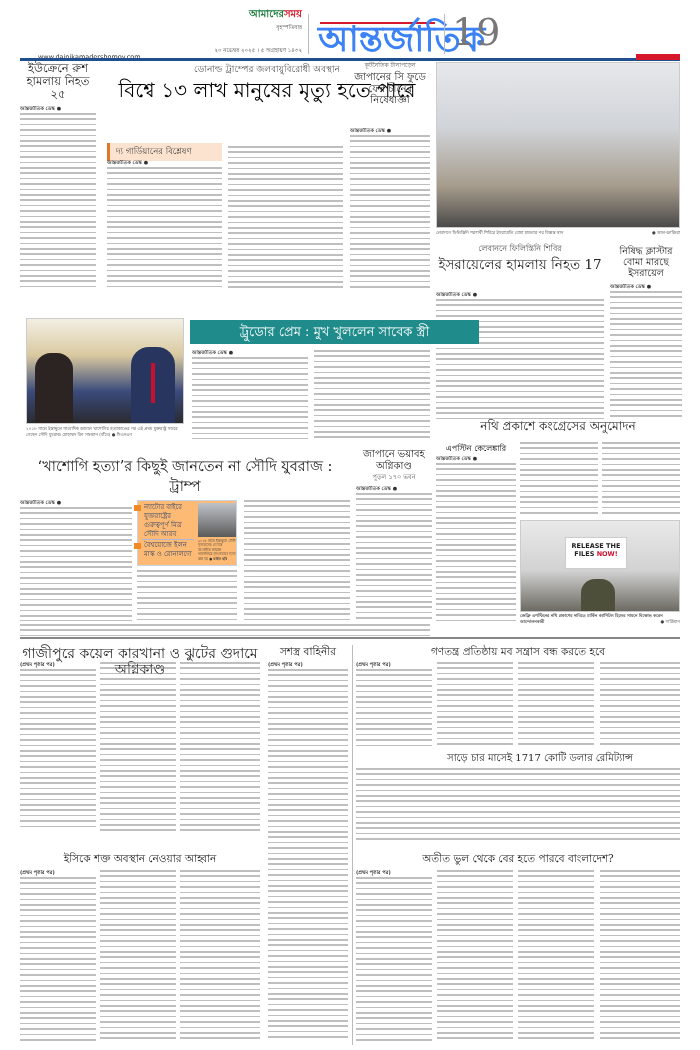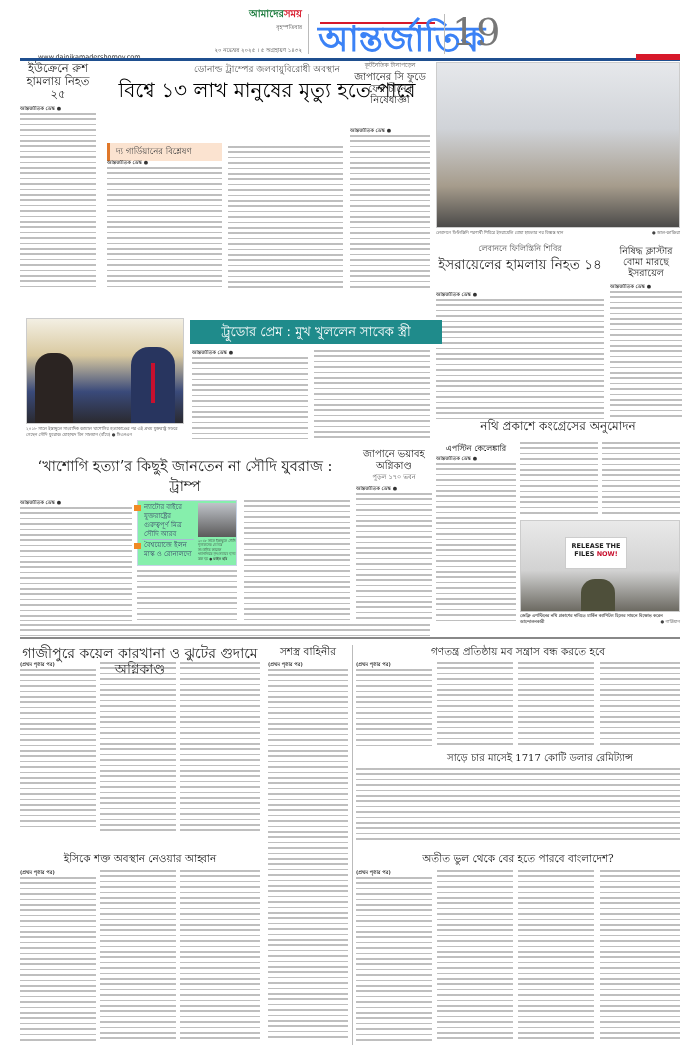--- a/index.html
+++ b/index.html
@@ -26,21 +26,21 @@
   .rule-blue { left: 20px; top: 58px; width: 660px; height: 2.5px; background: #1f4f8f; }
   .rule-red { left: 636px; top: 54px; width: 44px; height: 6px; background: #d7182a; }
   
   .photo { background: linear-gradient(160deg,#cfd4da 0%,#9aa0a8 40%,#6f737a 70%,#b7b1a6 100%); border: 1px solid #ccc; overflow: hidden; }
   .photo2 { background: linear-gradient(180deg,#f3efe3 0%,#d9c9a0 35%,#3a4a7a 70%,#2a2a30 100%); }
   .photo3 { background: linear-gradient(180deg,#e6e8eb 0%,#d0d3d8 40%,#a69c8c 75%,#4b4a49 100%); }
   .caption { font-size: 4.2px; color: #444; line-height: 5.5px; }
   .hr { height: 1px; background: #999; }
   .teal-bar { background: #1f8b8b; color: #fff; }
   .boxed-label { background: #fbe3d0; border-left: 3px solid #e0782a; font-family:"DejaVu Serif",serif; font-size: 8.5px; color:#444; padding: 2px 6px; }
-  .bluebox { background: #86efac; border: 1px solid #c7d3e6; }
+  .bluebox { background: #fdba74; border: 1px solid #c7d3e6; }
   .orange-tab { width: 7px; height: 6px; background: #f08a24; }
   .vline { width: 1px; background: #bbb; }
 </style>
 </head>
 <body>
 
 <div class="abs url">www.dainikamadershomoy.com</div>
 <div class="abs logo"><span class="a">আমাদের</span><span class="b">সময়</span></div>
 <div class="abs day">বৃহস্পতিবার</div>
 <div class="abs date">২০ নভেম্বর ২০২৫ । ৫ অগ্রহায়ণ ১৪৩২</div>
@@ -74,40 +74,40 @@
 <div class="abs txt" style="left:350px;top:128px;width:80px;height:164px;">
   <span class="byline">আন্তর্জাতিক ডেস্ক ●</span>
   <span class="filler" style="height:156px"></span>
 </div>
 
 <div class="abs photo photo3" style="left:436px;top:62px;width:244px;height:166px;"></div>
 <div class="abs caption" style="left:436px;top:230px;width:190px;">লেবাননে ফিলিস্তিনি শরণার্থী শিবিরে ইসরায়েলি বোমা হামলার পর বিধ্বস্ত স্থান</div>
 <div class="abs caption" style="left:640px;top:230px;width:40px;text-align:right;">● আল-জাজিরা</div>
 
 <div class="abs head" style="left:436px;top:244px;width:168px;font-size:8px;color:#555;">লেবাননে ফিলিস্তিনি শিবির</div>
-<div class="abs head" style="left:436px;top:256px;width:168px;font-size:13.5px;line-height:17px;">ইসরায়েলের হামলায় নিহত ১৪</div>
+<div class="abs head" style="left:436px;top:256px;width:168px;font-size:13.5px;line-height:17px;">ইসরায়েলের হামলায় নিহত 17</div>
 <div class="abs txt" style="left:436px;top:292px;width:168px;height:128px;">
   <span class="byline">আন্তর্জাতিক ডেস্ক ●</span>
   <span class="filler" style="height:120px"></span>
 </div>
 
 <div class="abs head" style="left:610px;top:246px;width:72px;font-size:9.5px;">নিষিদ্ধ ক্লাস্টার বোমা মারছে ইসরায়েল</div>
 <div class="abs txt" style="left:610px;top:284px;width:72px;height:136px;">
   <span class="byline">আন্তর্জাতিক ডেস্ক ●</span>
   <span class="filler" style="height:128px"></span>
 </div>
 
 <div class="abs photo photo2" style="left:26px;top:318px;width:158px;height:106px;">
   <div style="position:absolute;left:8px;top:34px;width:38px;height:72px;background:#2b2422;border-radius:16px 16px 0 0;"></div>
   <div style="position:absolute;left:104px;top:28px;width:44px;height:78px;background:#28355f;border-radius:18px 18px 0 0;"></div>
   <div style="position:absolute;left:124px;top:44px;width:4px;height:40px;background:#c8102e;"></div>
 </div>
 <div class="abs caption" style="left:26px;top:426px;width:158px;"><span>২০১৮ সালে ইস্তাম্বুলে সাংবাদিক জামাল খাশোগির হত্যাকাণ্ডের পর এই প্রথম যুক্তরাষ্ট্র সফরে গেছেন সৌদি যুবরাজ মোহাম্মদ বিন সালমান (বাঁয়ে)</span> <span>● সিএনএন</span></div>
 
-<div class="abs head teal-bar" style="left:190px;top:320px;width:252px;height:24px;font-size:13px;line-height:24px;font-family:'DejaVu Sans',sans-serif;">ট্রুডোর প্রেম : মুখ খুললেন সাবেক স্ত্রী</div>
+<div class="abs head teal-bar" style="left:190px;top:320px;width:289px;height:24px;font-size:13px;line-height:24px;font-family:'DejaVu Sans',sans-serif;">ট্রুডোর প্রেম : মুখ খুললেন সাবেক স্ত্রী</div>
 <div class="abs txt" style="left:192px;top:350px;width:116px;height:90px;">
   <span class="byline">আন্তর্জাতিক ডেস্ক ●</span>
   <span class="filler" style="height:82px"></span>
 </div>
 <div class="abs txt" style="left:314px;top:350px;width:116px;height:90px;">
     <span class="filler"></span>
   </div>
 
 <div class="abs head" style="left:20px;top:456px;width:330px;font-size:14.5px;line-height:20px;">‘খাশোগি হত্যা’র কিছুই জানতেন না সৌদি যুবরাজ : ট্রাম্প</div>
 <div class="abs txt" style="left:20px;top:500px;width:112px;height:122px;">

